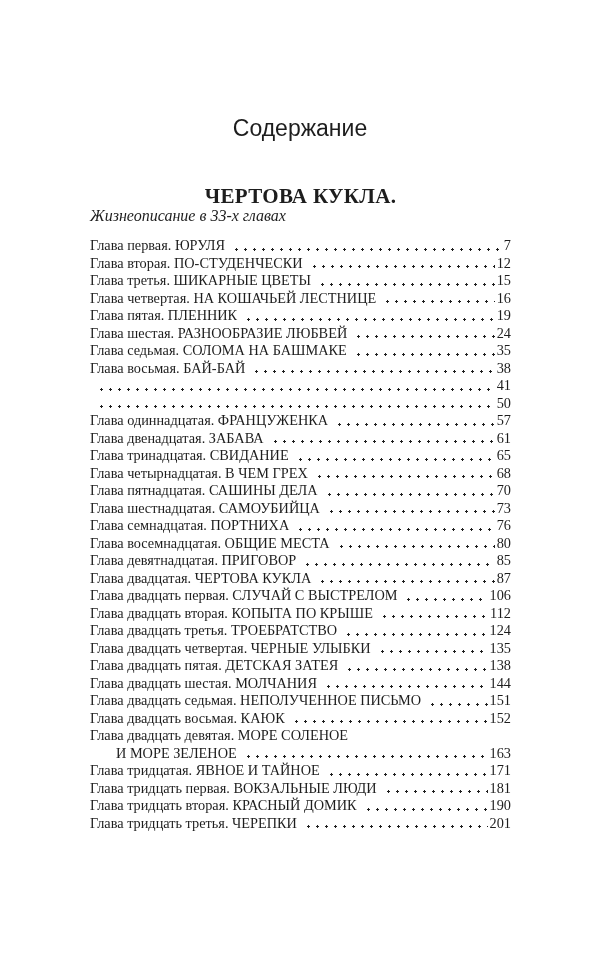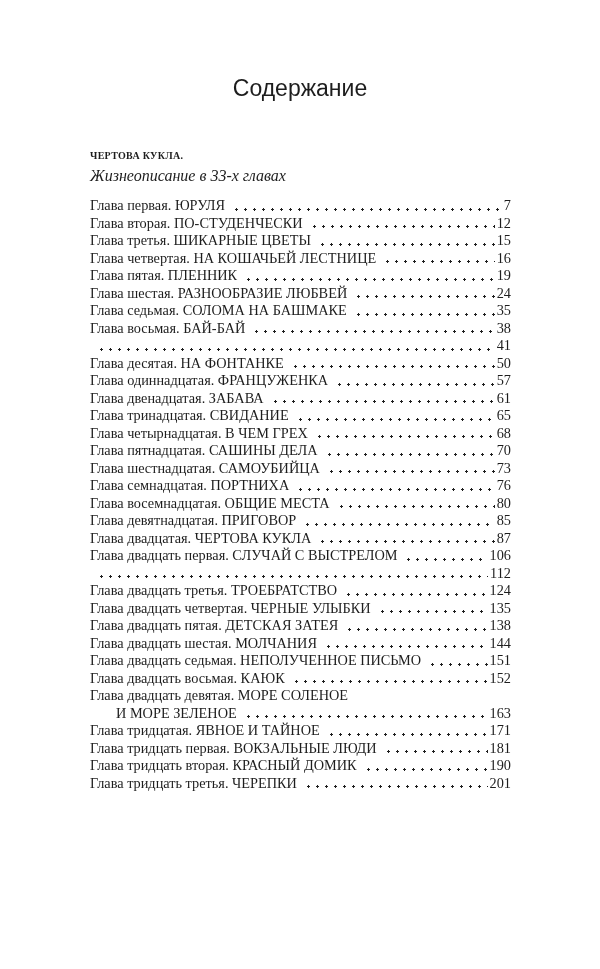--- a/index.html
+++ b/index.html
@@ -14,37 +14,37 @@
     font-family: "Liberation Serif", serif;
     overflow: hidden;
   }
   .page {
     width: 600px;
     height: 969px;
     position: relative;
   }
   .heading {
     margin: 0;
-    padding-top: 74px;
+    padding-top: 114px;
     text-align: center;
     font-family: "Liberation Sans", sans-serif;
     font-weight: 400;
     font-size: 23px;
     line-height: 28px;
     color: #1d1d1d;
   }
   .toc {
     width: 421px;
     margin-left: 90px;
     margin-top: 44px;
   }
   .book-title {
-    text-align: left;
+    text-align: center;
     font-weight: 700;
-    font-size: 10px;
+    font-size: 21px;
     line-height: 20px;
     letter-spacing: 0.3px;
   }
   .book-subtitle {
     font-style: italic;
     font-size: 16px;
     line-height: 19px;
   }
   .toc-list {
     margin-top: 12px;
@@ -125,21 +125,20 @@
         <div class="toc-row">
           <span class="chap">Глава восьмая. БАЙ-БАЙ</span>
           <span class="leader"></span>
           <span class="pg">38</span>
         </div>
         <div class="toc-row">
           <span class="leader"></span>
           <span class="pg">41</span>
         </div>
         <div class="toc-row">
-          <span class="chap">Глава десятая. НА ФОНТАНКЕ</span>
           <span class="leader"></span>
           <span class="pg">50</span>
         </div>
         <div class="toc-row">
           <span class="chap">Глава одиннадцатая. ФРАНЦУЖЕНКА</span>
           <span class="leader"></span>
           <span class="pg">57</span>
         </div>
         <div class="toc-row">
           <span class="chap">Глава двенадцатая. ЗАБАВА</span>
@@ -185,20 +184,21 @@
           <span class="chap">Глава двадцатая. ЧЕРТОВА КУКЛА</span>
           <span class="leader"></span>
           <span class="pg">87</span>
         </div>
         <div class="toc-row">
           <span class="chap">Глава двадцать первая. СЛУЧАЙ С ВЫСТРЕЛОМ</span>
           <span class="leader"></span>
           <span class="pg">106</span>
         </div>
         <div class="toc-row">
+          <span class="chap">Глава двадцать вторая. КОПЫТА ПО КРЫШЕ</span>
           <span class="leader"></span>
           <span class="pg">112</span>
         </div>
         <div class="toc-row">
           <span class="chap">Глава двадцать третья. ТРОЕБРАТСТВО</span>
           <span class="leader"></span>
           <span class="pg">124</span>
         </div>
         <div class="toc-row">
           <span class="chap">Глава двадцать четвертая. ЧЕРНЫЕ УЛЫБКИ</span>

